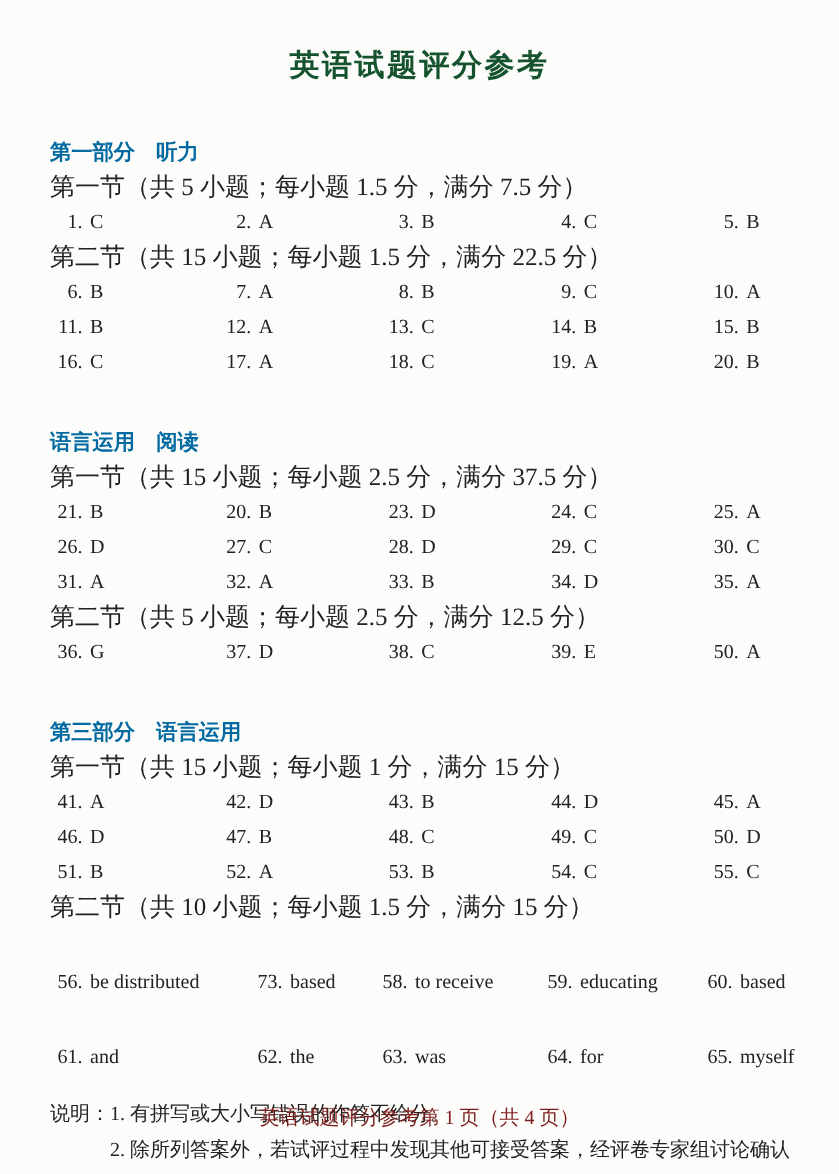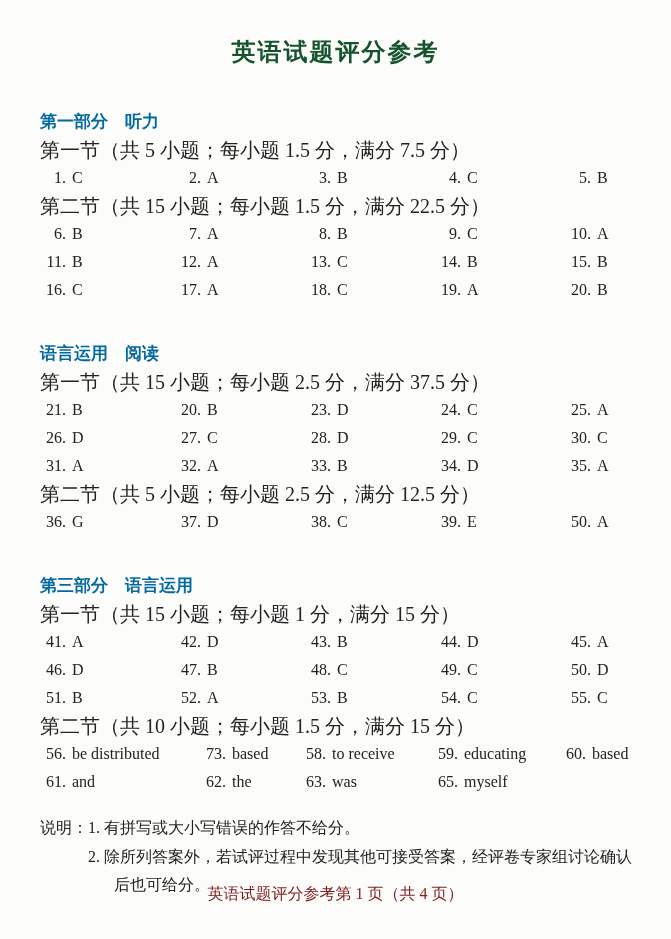--- a/index.html
+++ b/index.html
@@ -40,20 +40,21 @@
     white-space:nowrap;
   }
   .answer-row{
     display:grid;
     grid-template-columns:135px 130px 130px 130px 1fr;
     line-height:28px;
     font-size:16px;
   }
   .answer-row.words{
     grid-template-columns:160px 100px 132px 128px 1fr;
+    margin-top:32px;
   }
   .answer-cell{white-space:nowrap;}
   .answer-num{
     display:inline-block;
     min-width:26px;
     text-align:right;
     margin-right:6px;
   }
   .notes{
     display:flex;
@@ -179,20 +180,21 @@
             <span class="answer-cell"><span class="answer-num">56.</span><span class="answer-val">be distributed</span></span>
             <span class="answer-cell"><span class="answer-num">73.</span><span class="answer-val">based</span></span>
             <span class="answer-cell"><span class="answer-num">58.</span><span class="answer-val">to receive</span></span>
             <span class="answer-cell"><span class="answer-num">59.</span><span class="answer-val">educating</span></span>
             <span class="answer-cell"><span class="answer-num">60.</span><span class="answer-val">based</span></span>
           </div>
           <div class="answer-row words">
             <span class="answer-cell"><span class="answer-num">61.</span><span class="answer-val">and</span></span>
             <span class="answer-cell"><span class="answer-num">62.</span><span class="answer-val">the</span></span>
             <span class="answer-cell"><span class="answer-num">63.</span><span class="answer-val">was</span></span>
+            <span class="answer-cell"><span class="answer-num">64.</span><span class="answer-val">for</span></span>
             <span class="answer-cell"><span class="answer-num">65.</span><span class="answer-val">myself</span></span>
           </div>
         </div>
       </div>
 
     <div class="notes">
       <span class="notes-label">说明：</span>
       <div class="notes-items">
         <div class="note-item">1. 有拼写或大小写错误的作答不给分。</div>
         <div class="note-item">2. 除所列答案外，若试评过程中发现其他可接受答案，经评卷专家组讨论确认后也可给分。</div>

